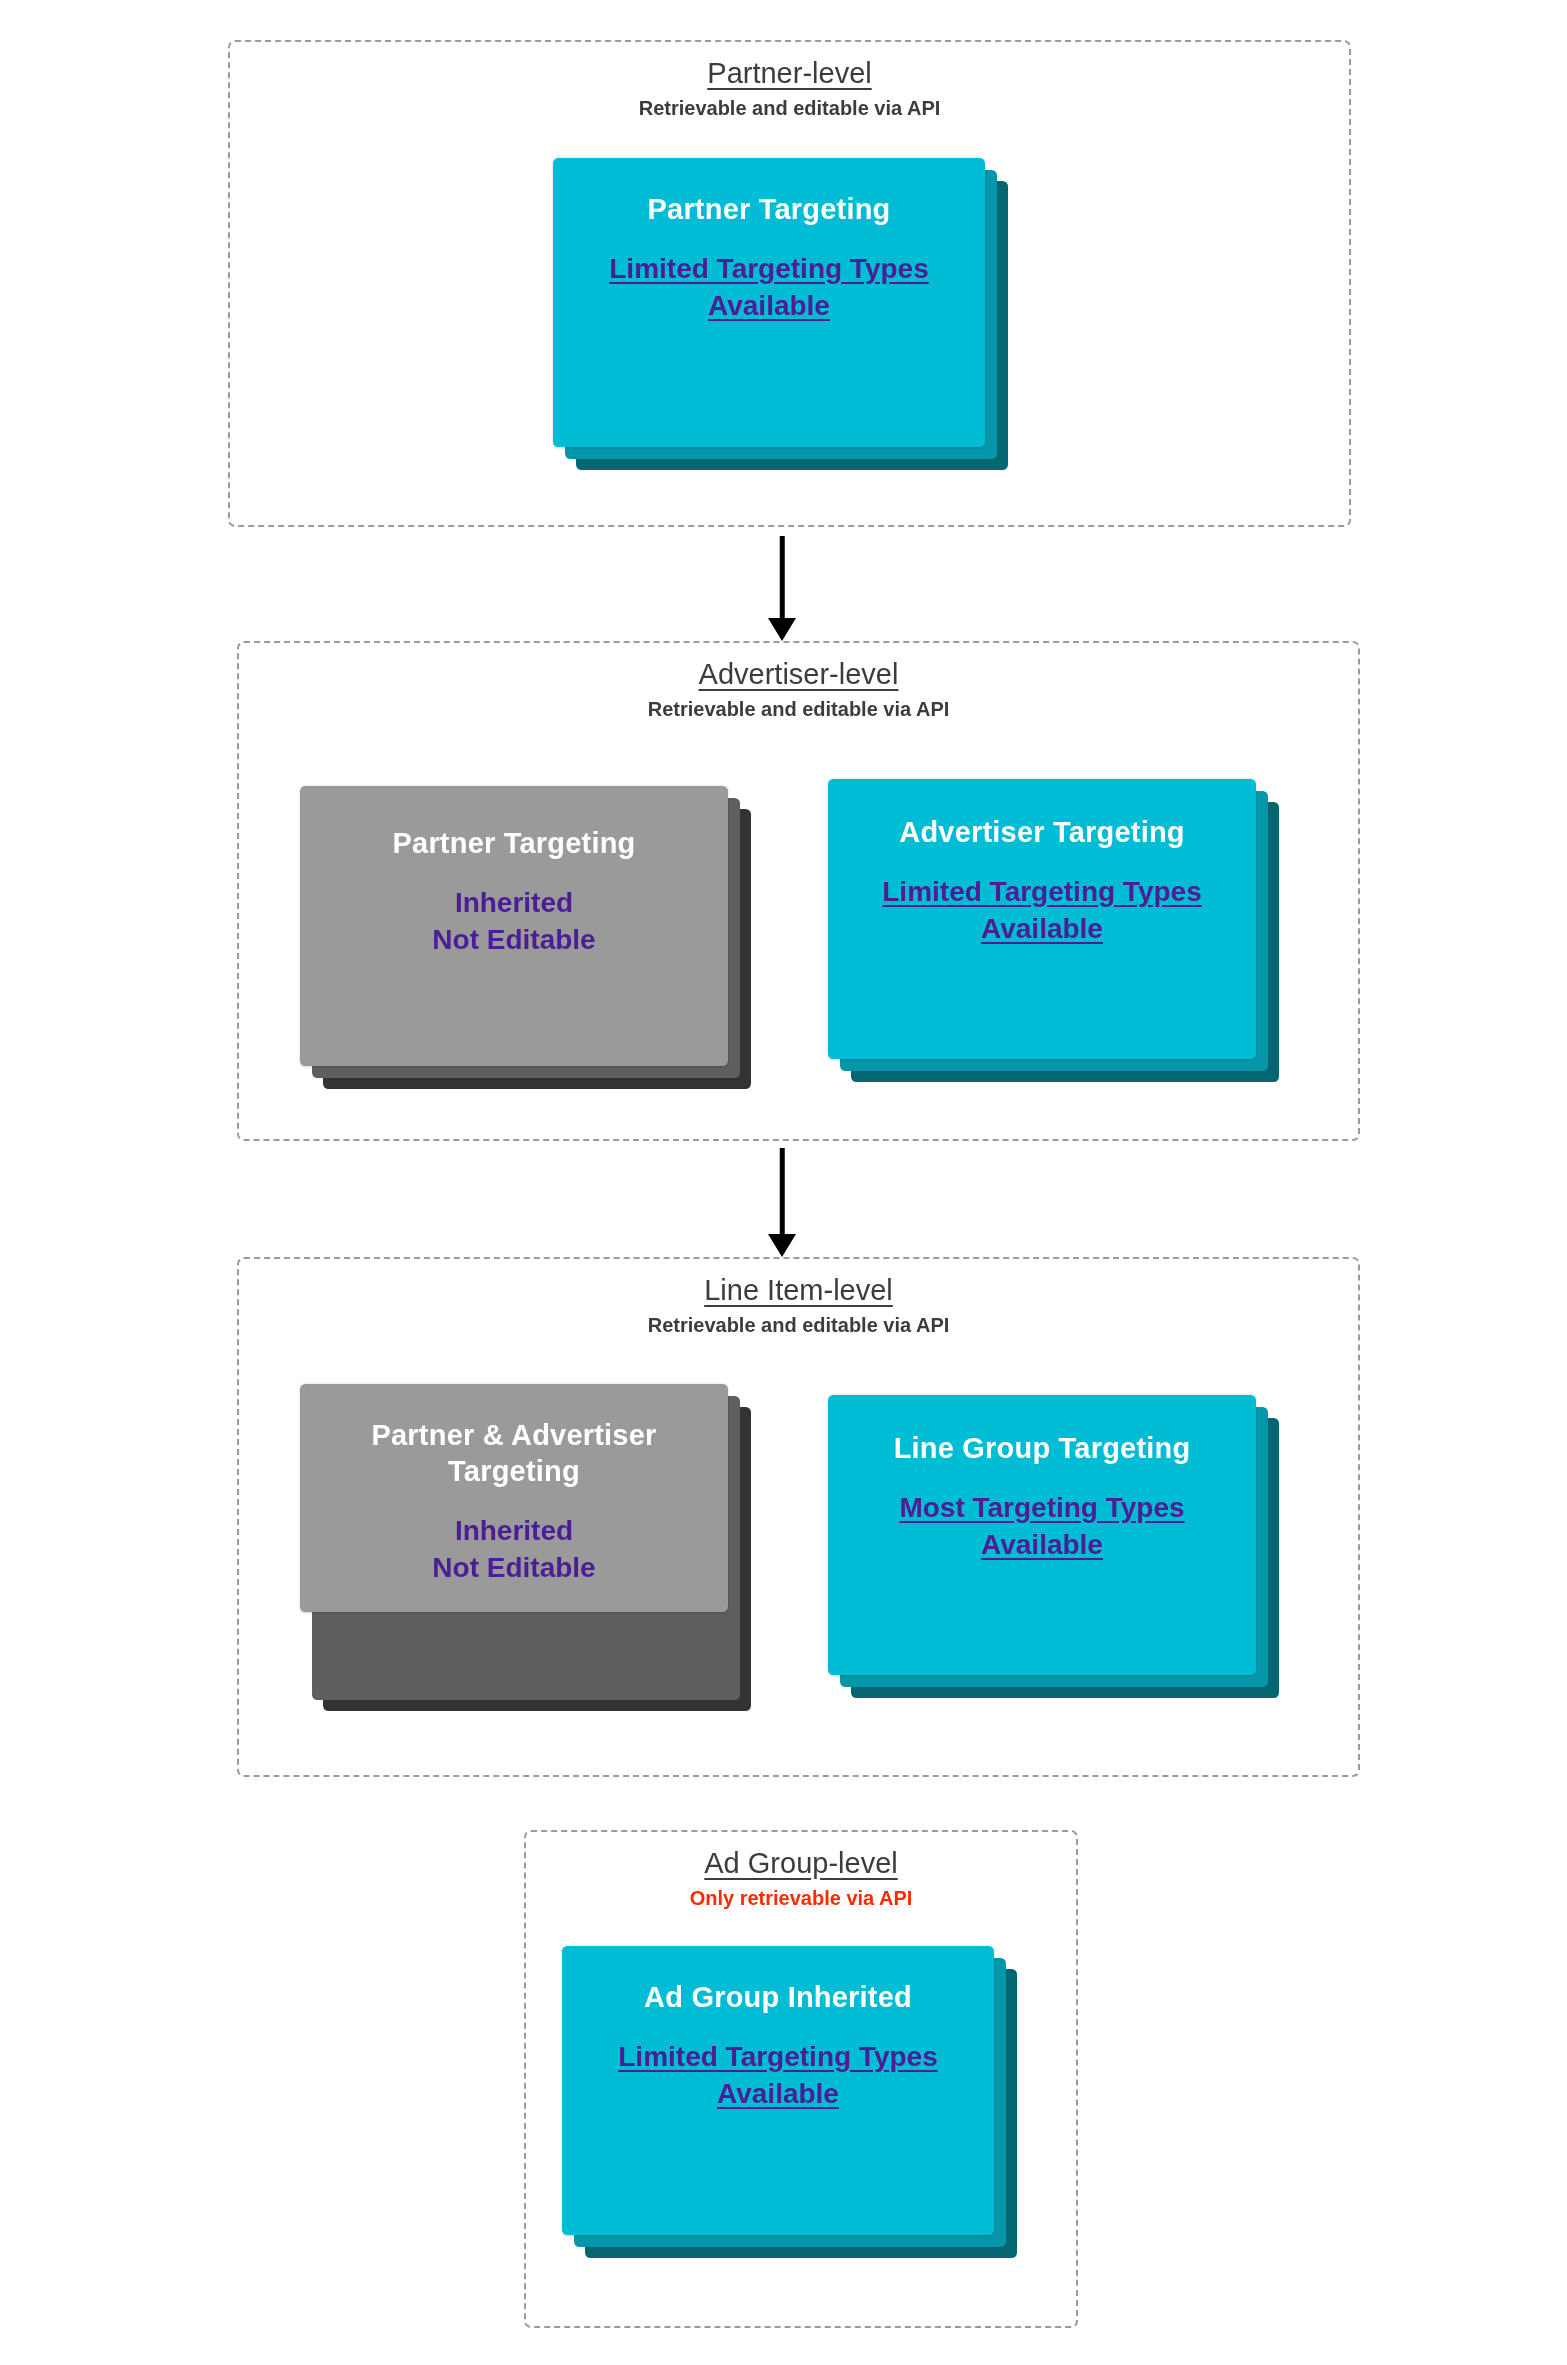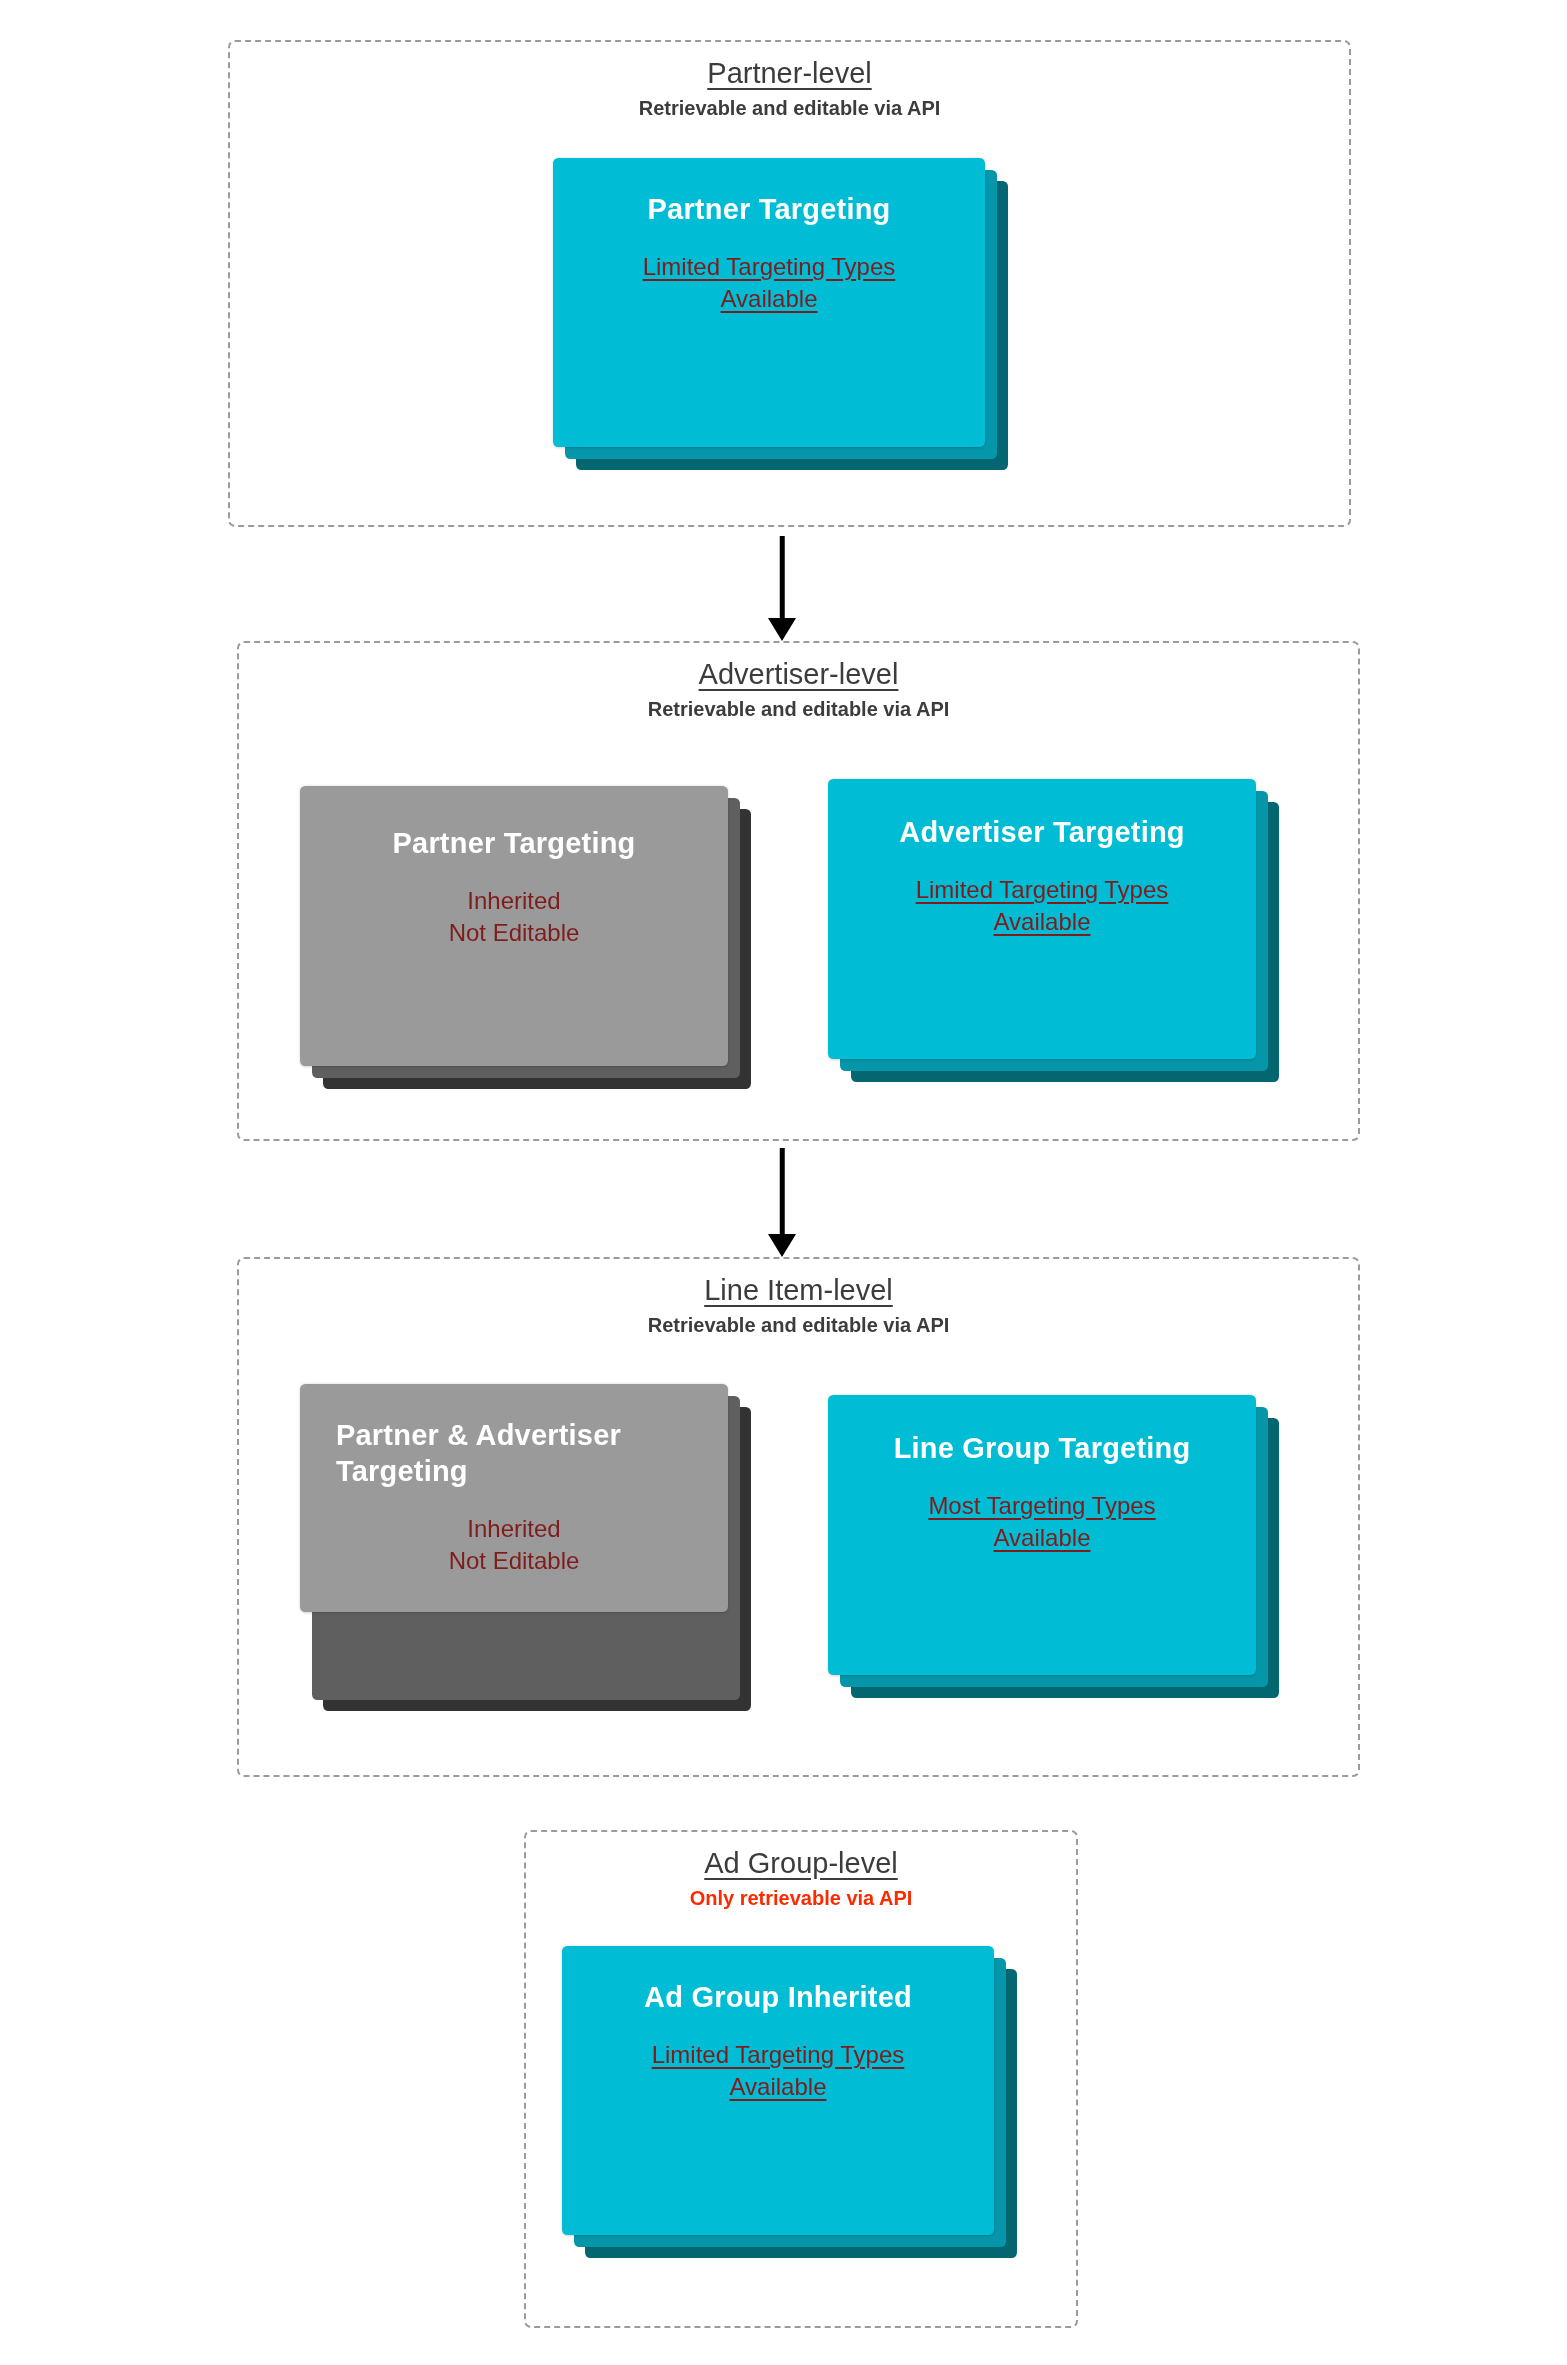--- a/index.html
+++ b/index.html
@@ -90,26 +90,27 @@
   
   .gray .back  { background: #333333; }
   .gray .mid   { background: #5f5f5f; }
   .gray .front { background: #9a9a9a; }
 
   .card-title {
     color: #ffffff;
     font-weight: 700;
     font-size: 29px;
     line-height: 1.24;
+    text-align: center;
     letter-spacing: 0.2px;
   }
   .card-sub {
-    color: #7f1d1d;
-    font-weight: 400;
-    font-size: 24px;
+    color: #4c1d95;
+    font-weight: 700;
+    font-size: 28px;
     line-height: 1.32;
     text-align: center;
   }
   .card-sub.u {
     text-decoration: underline;
     text-underline-offset: 3.6px;
   }
 
   
   .arrow {

